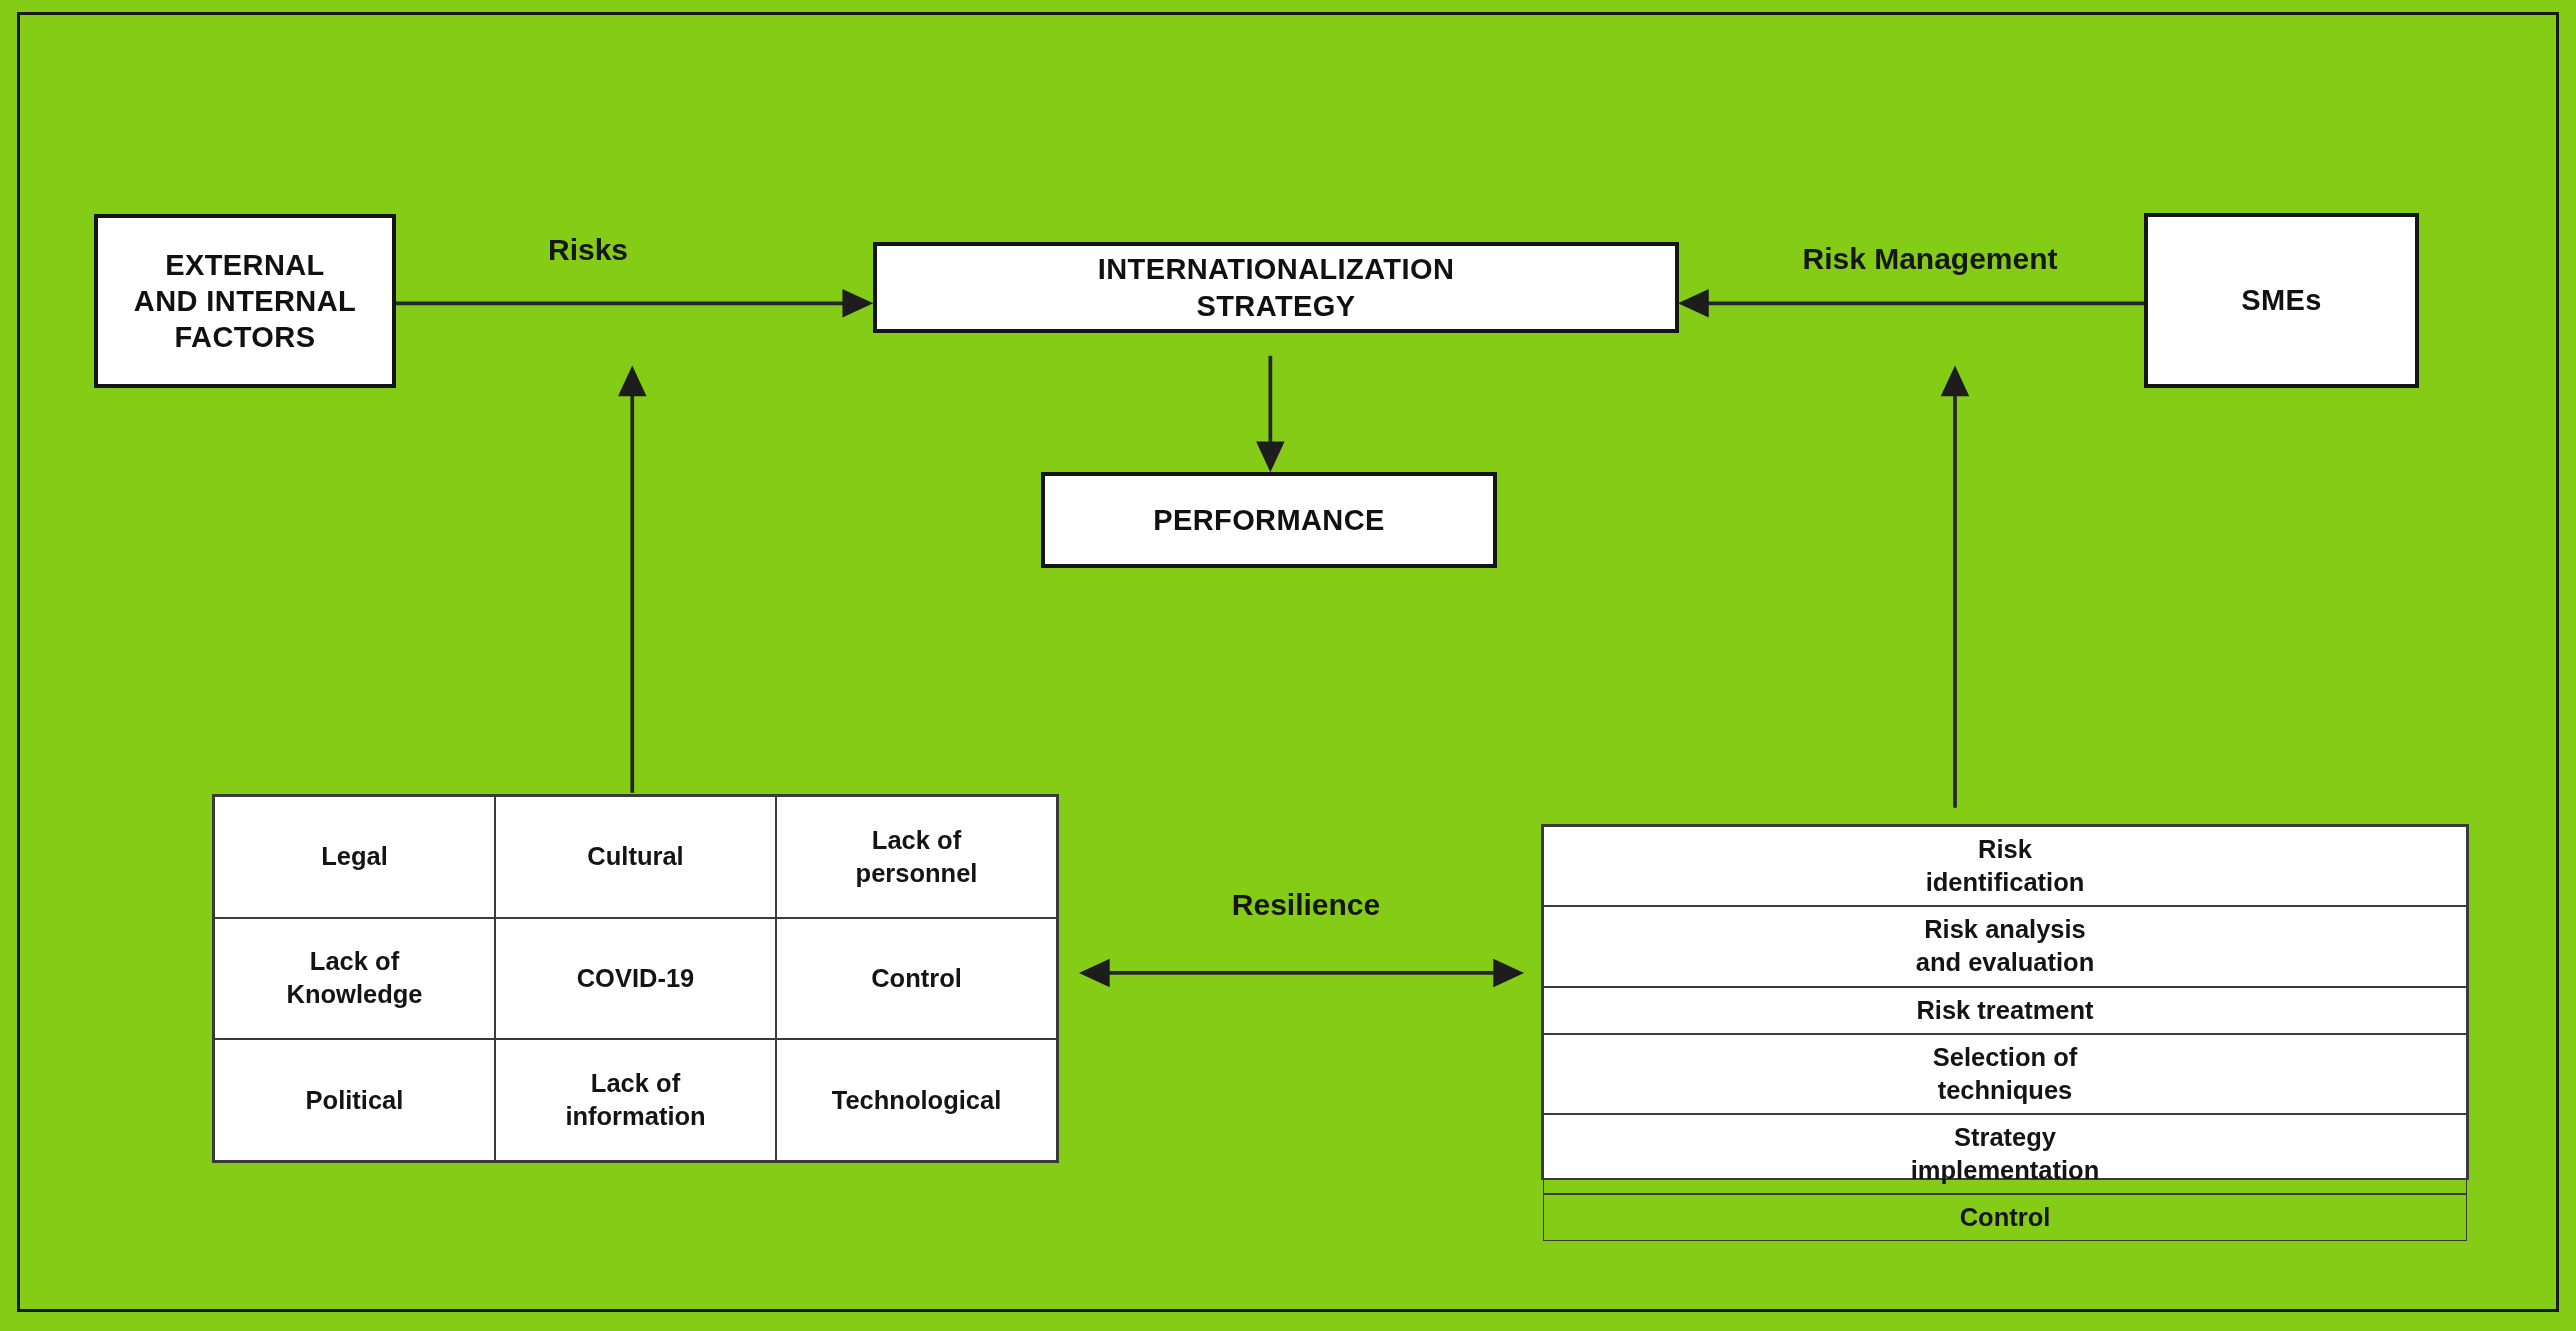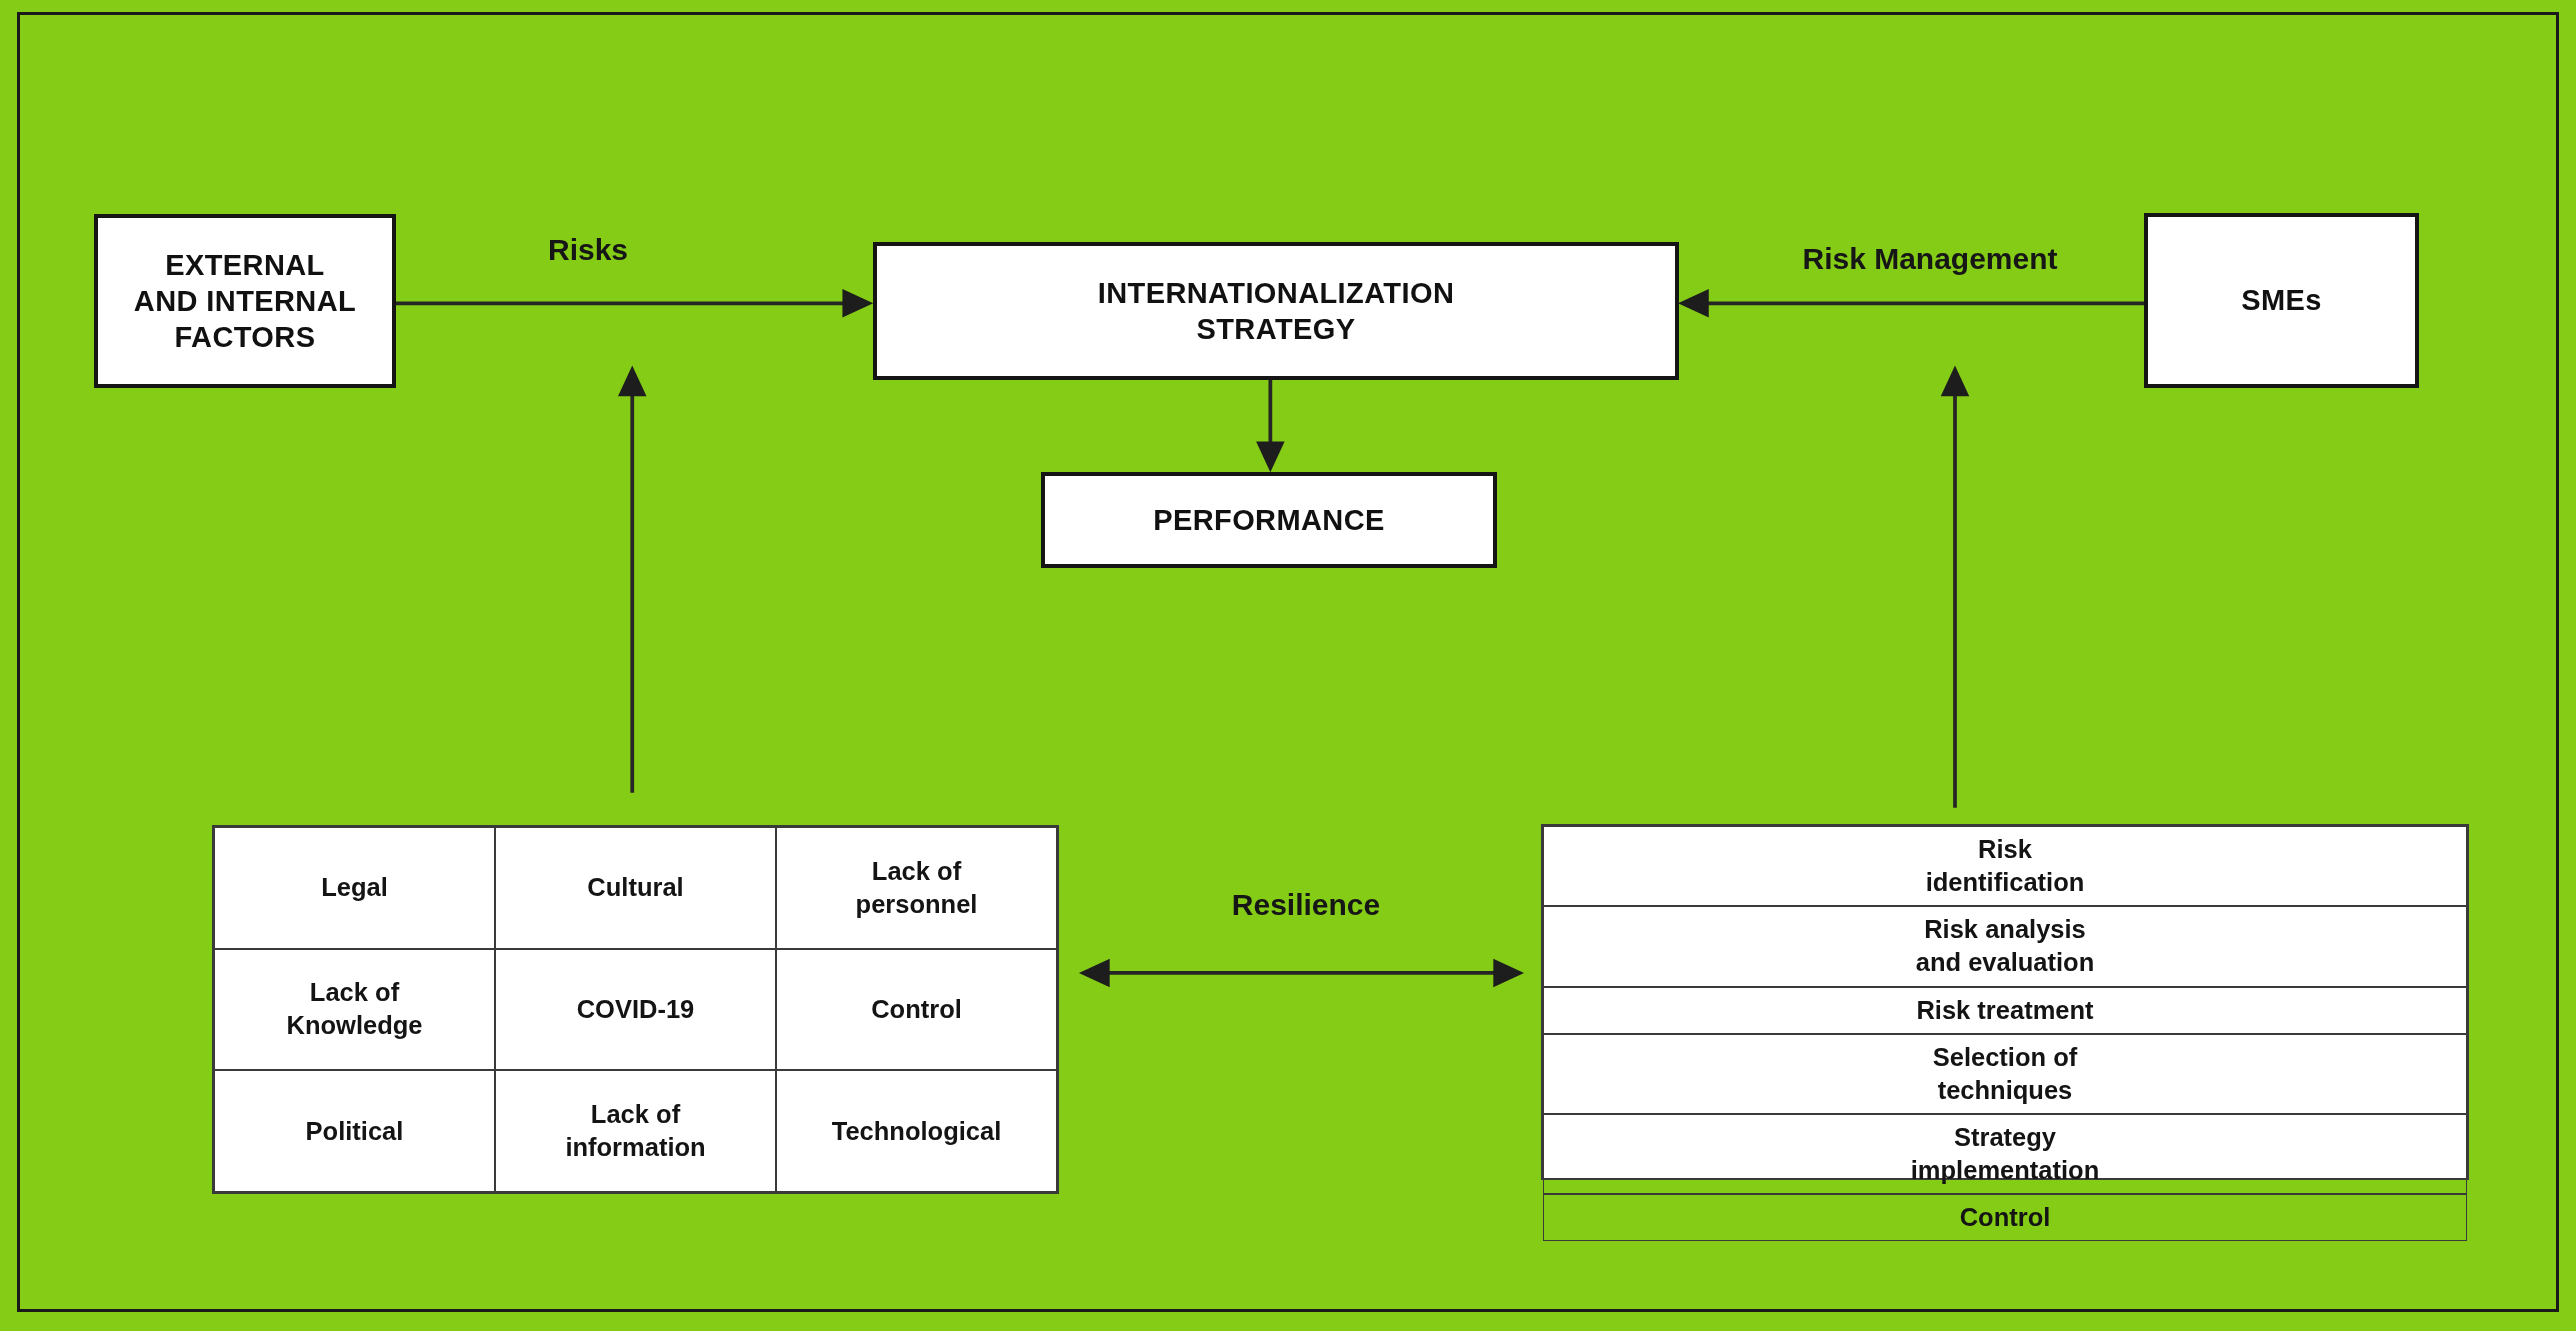--- a/index.html
+++ b/index.html
@@ -31,25 +31,25 @@
     position:absolute;box-sizing:border-box;display:grid;
     border:2.3px solid #3a3a3a;background:#fff;
   }
   .dtable .tcell{
     box-sizing:border-box;border:1.5px solid #3a3a3a;
     display:flex;align-items:center;justify-content:center;
     text-align:center;font-weight:700;font-size:25.5px;line-height:1.3;
     white-space:pre-line;padding:6px 21px;color:#141414;
   }
   #left-table{left:212px;top:794px;width:847px;height:369px;
-    grid-template-columns:repeat(3,1fr);grid-template-rows:repeat(3,1fr);margin-top:31px;}
+    grid-template-columns:repeat(3,1fr);grid-template-rows:repeat(3,1fr);}
   #right-table{left:1541px;top:824px;width:928px;height:356px;
     grid-template-columns:repeat(1,1fr);grid-template-rows:repeat(2,1fr);}
   #box-external{left:94px;top:214px;width:302px;height:174px;}
-  #box-strategy{left:873px;top:242px;width:806px;height:138px;}
+  #box-strategy{left:873px;top:242px;width:806px;height:91px;}
   #box-performance{left:1041px;top:472px;width:456px;height:96px;}
   #box-smes{left:2144px;top:213px;width:275px;height:175px;}
   #label-risks{left:588px;top:250px;}
   #label-risk-management{left:1930px;top:259px;}
   #label-resilience{left:1306px;top:905px;text-align:right;}
   svg line{stroke:#262626;stroke-width:5;}
   svg polygon{fill:#1d1d1d;}
 </style>
 </head>
 <body>

